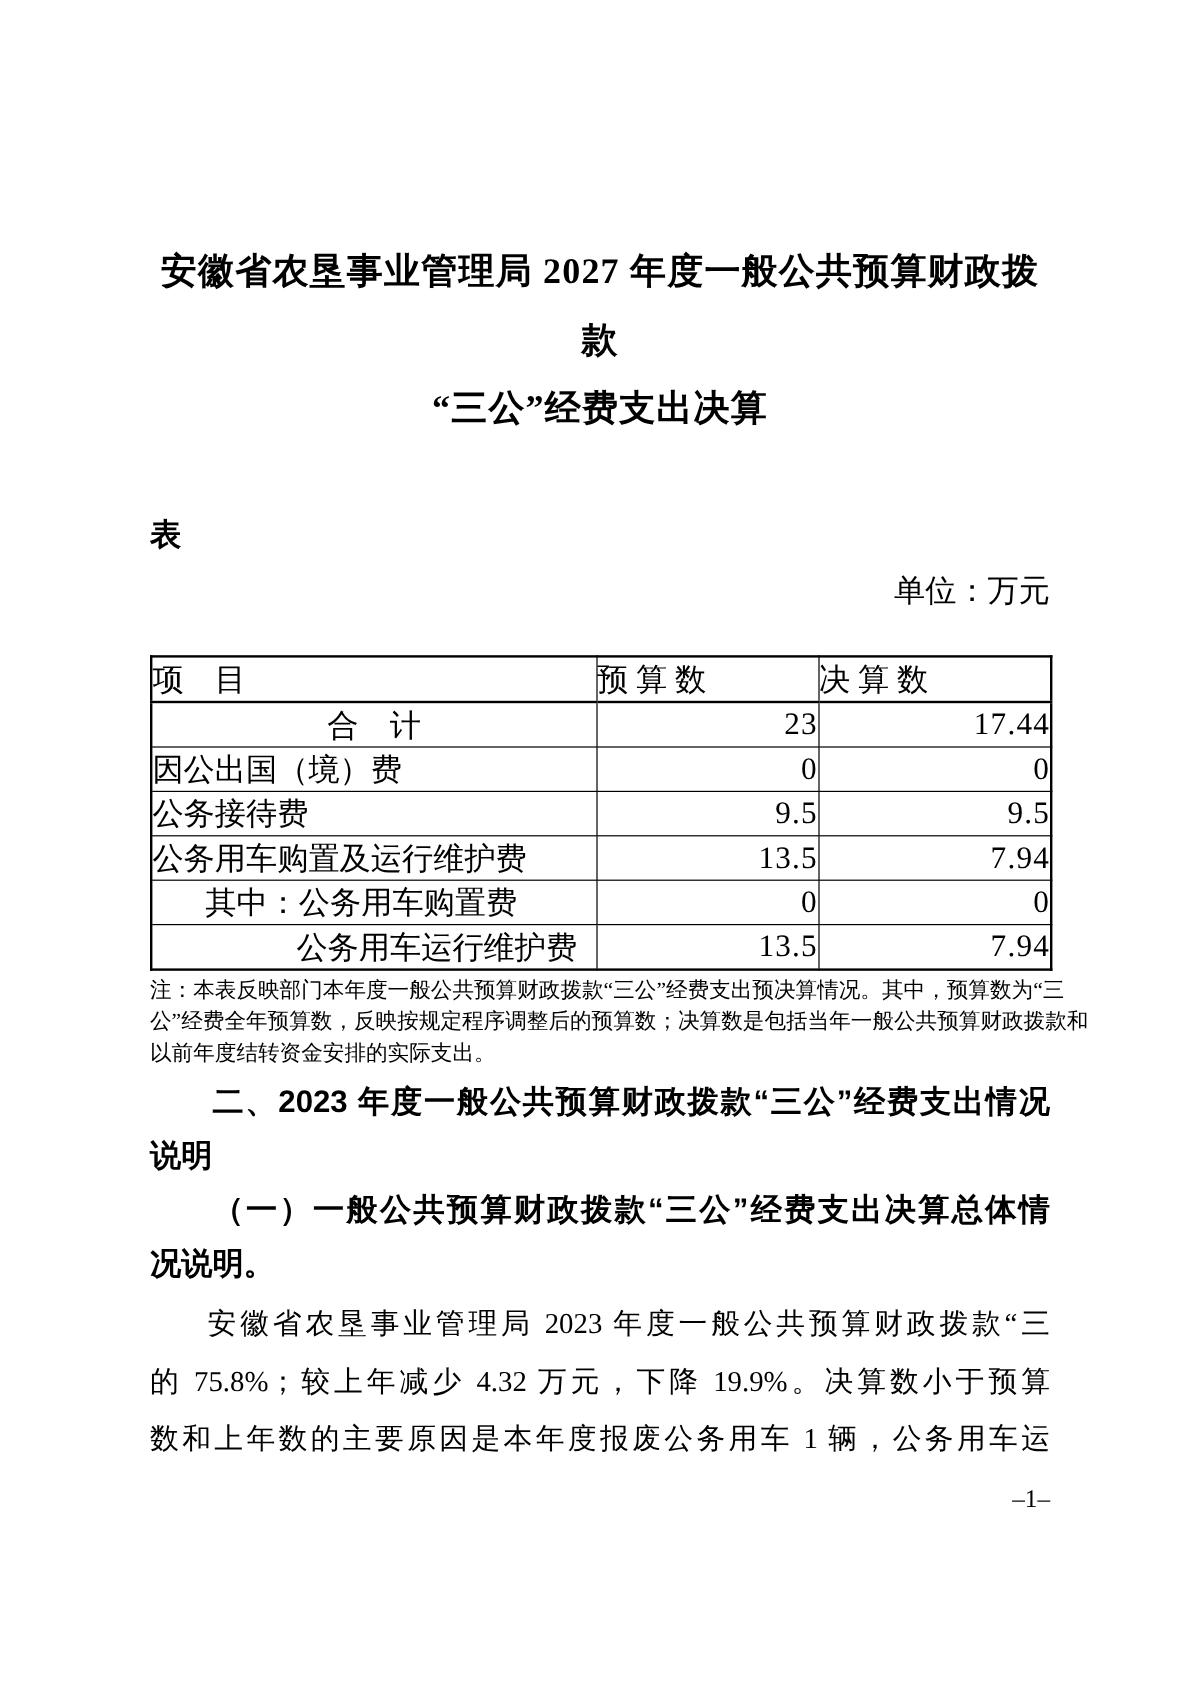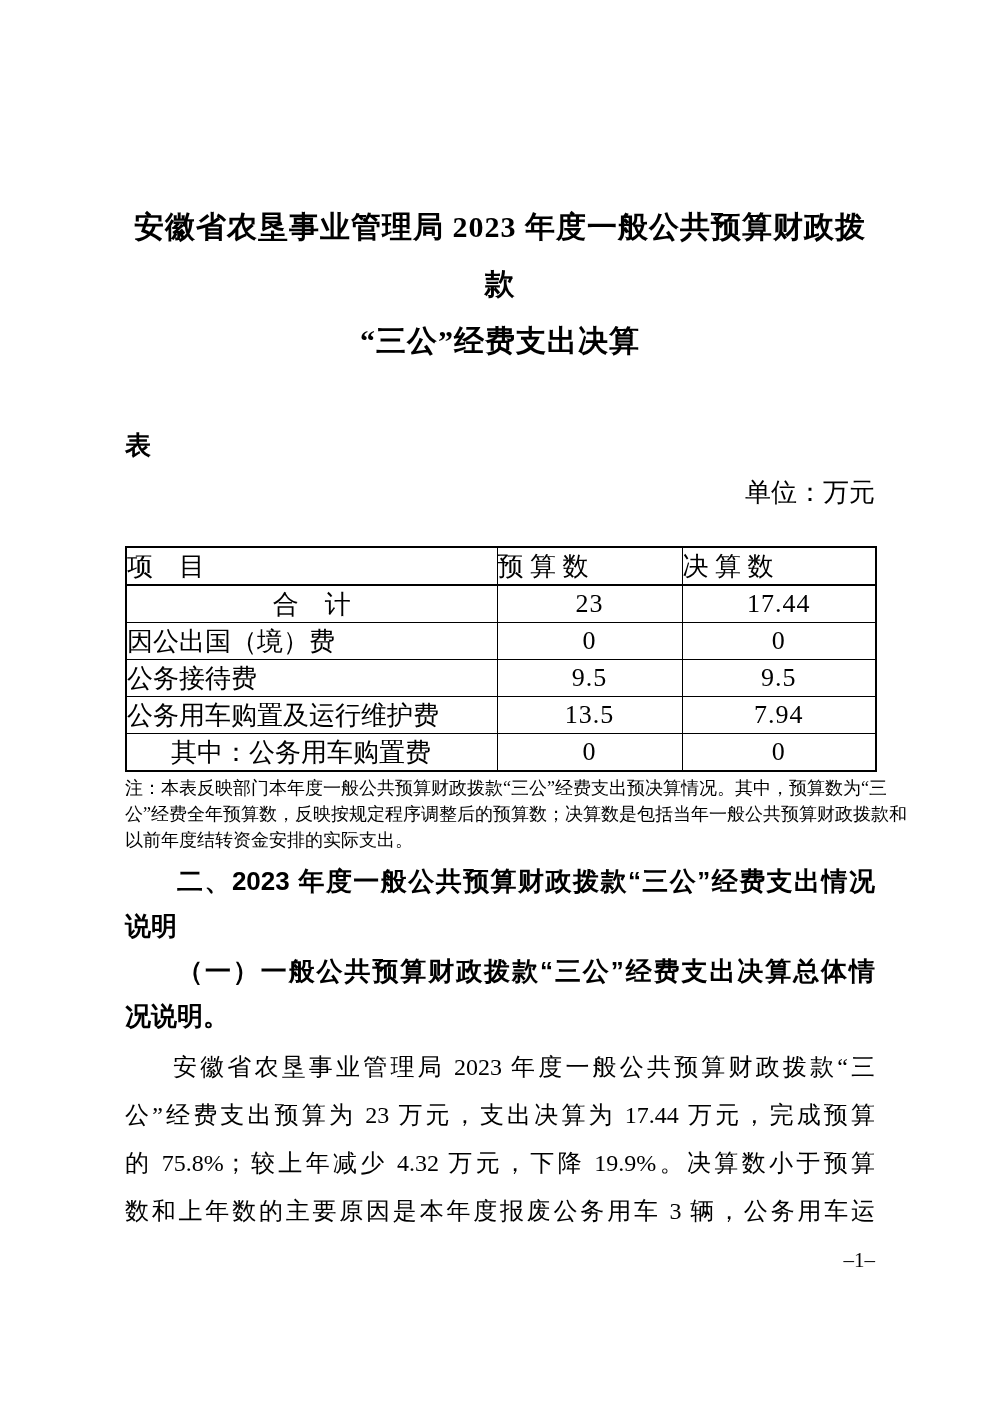--- a/index.html
+++ b/index.html
@@ -56,42 +56,42 @@
     height: 36px;
     padding: 0;
     font-weight: 400;
     vertical-align: middle;
   }
   .budget-table thead th { text-align: left; border-bottom: 2px solid #000; }
   .cell-name { text-align: left; padding-left: 9px; }
   .cell-name.center { text-align: center; padding-left: 0; margin-top: 26px; }
   .cell-name.indent-1 { padding-left: 44px; }
   .cell-name.indent-2 { padding-left: 120px; }
-  .cell-num { text-align: center; letter-spacing: 1px; }
+  .cell-num { text-align: right; letter-spacing: 1px; }
   
   .table-note { margin-top: 3px; }
   .note-line { display: block; font-size: 18px; line-height: 26px; }
   
   .body-para { margin-top: 4px; }
   .body-line { display: block; font-size: 24px; line-height: 48px; }
   
   .page-number {
     margin-top: 12px;
     font-size: 21px;
     line-height: 26px;
     text-align: right;
   }
 </style>
 </head>
 <body>
 
 <div class="page">
 
   <h1 class="doc-title">
-    <span class="title-line">安徽省农垦事业管理局 2023 年度一般公共预算财政拨款</span>
+    <span class="title-line">安徽省农垦事业管理局 2027 年度一般公共预算财政拨款</span>
     <span class="title-line">“三公”经费支出决算</span>
   </h1>
 
   <div class="heading-block">
     <span class="heading-line">表</span>
   </div>
 
   <div class="unit-label">单位：万元</div>
 
   <table class="budget-table">
@@ -126,20 +126,25 @@
       <tr>
         <td class="cell-name">公务用车购置及运行维护费</td>
         <td class="cell-num">13.5</td>
         <td class="cell-num">7.94</td>
       </tr>
       <tr>
         <td class="cell-name indent-1">其中：公务用车购置费</td>
         <td class="cell-num">0</td>
         <td class="cell-num">0</td>
       </tr>
+      <tr>
+        <td class="cell-name indent-2">公务用车运行维护费</td>
+        <td class="cell-num">13.5</td>
+        <td class="cell-num">7.94</td>
+      </tr>
     </tbody>
   </table>
 
   <div class="table-note">
     <span class="note-line jline">注：本表反映部门本年度一般公共预算财政拨款“三公”经费支出预决算情况。其中，预算数为“三</span>
     <span class="note-line jline">公”经费全年预算数，反映按规定程序调整后的预算数；决算数是包括当年一般公共预算财政拨款和</span>
     <span class="note-line">以前年度结转资金安排的实际支出。</span>
   </div>
 
   <div class="heading-block h2">
@@ -147,20 +152,19 @@
     <span class="heading-line">说明</span>
   </div>
 
   <div class="heading-block sub">
     <span class="heading-line indent2 jline">（一）一般公共预算财政拨款“三公”经费支出决算总体情</span>
     <span class="heading-line">况说明。</span>
   </div>
 
   <div class="body-para">
     <span class="body-line indent2 jline">安徽省农垦事业管理局 2023 年度一般公共预算财政拨款“三</span>
-    <span class="body-line jline">公”经费支出预算为 23 万元，支出决算为 17.44 万元，完成预算</span>
     <span class="body-line jline">的 75.8%；较上年减少 4.32 万元，下降 19.9%。决算数小于预算</span>
-    <span class="body-line jline">数和上年数的主要原因是本年度报废公务用车 3 辆，公务用车运</span>
+    <span class="body-line jline">数和上年数的主要原因是本年度报废公务用车 1 辆，公务用车运</span>
   </div>
 
   <div class="page-number">–1–</div>
 
 </div>
 
 </body></html>

